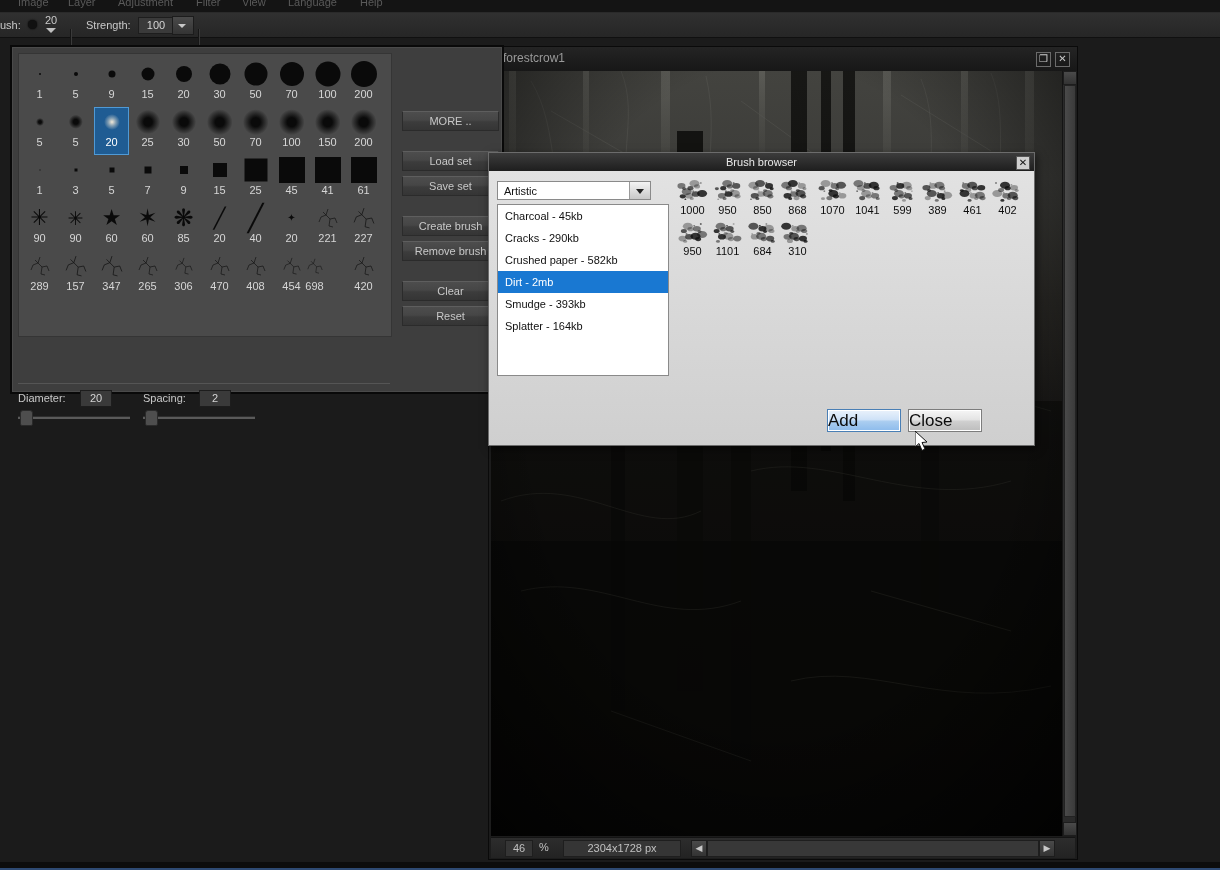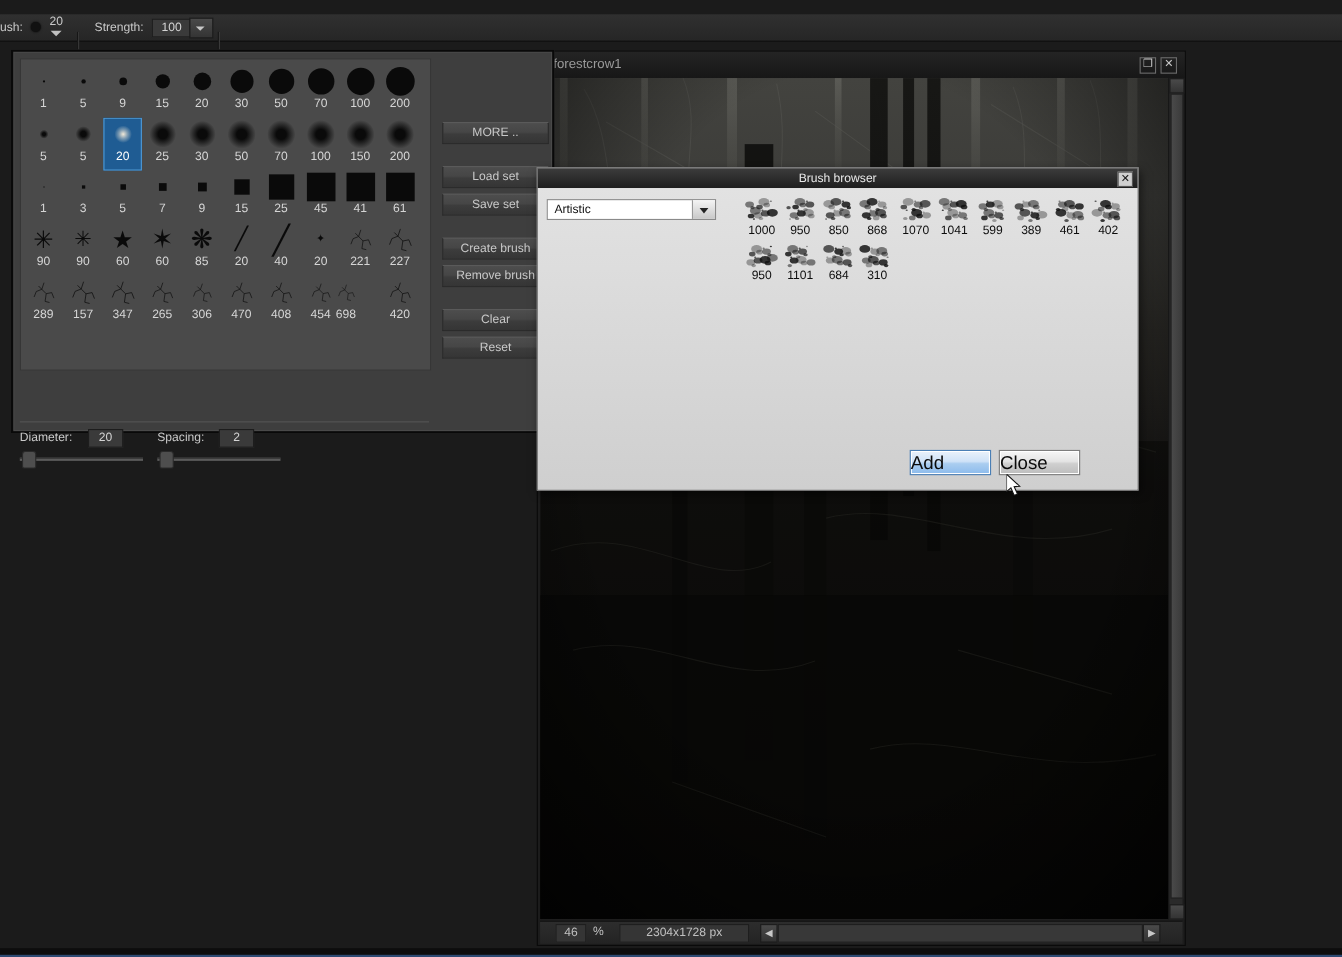--- a/index.html
+++ b/index.html
@@ -138,20 +138,29 @@
 
   .cursor{position:absolute;left:915px;top:431px;width:16px;height:22px;}
   .bottombar{position:absolute;left:0;top:862px;width:1220px;height:8px;background:#0d0d0d;}
   .taskline{position:absolute;left:0;top:868px;width:1220px;height:2px;background:#2e4a73;}
 </style>
 </head>
 <body>
 
 <div id="app">
 
+  <div class="menubar" id="menubar">
+      <div class="mi" style="left: 18px;">Image</div>
+      <div class="mi" style="left: 68px;">Layer</div>
+      <div class="mi" style="left: 118px;">Adjustment</div>
+      <div class="mi" style="left: 196px;">Filter</div>
+      <div class="mi" style="left: 242px;">View</div>
+      <div class="mi" style="left: 288px;">Language</div>
+      <div class="mi" style="left: 360px;">Help</div>
+    </div>
 
   <div class="optbar">
     <div class="optlabel" style="left:0;top:0;">ush:</div>
     <div class="brushdot" style="left:28px;top:7px;"></div>
     <div class="numsmall" style="left:45px;top:1px;">20</div>
     <div class="caretdn" style="left:46px;top:15px;"></div>
     <div class="optsep" style="left:70px;"></div>
     <div class="optlabel" style="left:86px;top:0;">Strength:</div>
     <div class="optfield" style="left:138px;top:4px;width:34px;">100</div>
     <div class="optdd" style="left:172px;top:3px;">
@@ -657,20 +666,28 @@
     </div>
     <div class="dlg-body">
 
       <div class="combo">
         <span>Artistic</span>
         <span class="arrowbox">
           <i></i>
         </span>
       </div>
 
+      <div class="listbox" id="setlist">
+          <div class="li">Charcoal - 45kb</div>
+          <div class="li">Cracks - 290kb</div>
+          <div class="li">Crushed paper - 582kb</div>
+          <div class="li sel">Dirt - 2mb</div>
+          <div class="li">Smudge - 393kb</div>
+          <div class="li">Splatter - 164kb</div>
+        </div>
 
       <div class="bthumbs" id="bthumbs">
           <div class="bt" style="left: 0px; top: 0px;">
             <div class="im"><svg width="35" height="26" viewBox="0 0 35 26">
                 <ellipse cx="14.14" cy="16.78" rx="4" ry="2.8" fill="#111" fill-opacity="0.35"></ellipse>
                 <ellipse cx="25.8" cy="4" rx="1" ry="0.7" fill="#111" fill-opacity="0.51"></ellipse>
                 <ellipse cx="15.459999999999999" cy="9.219999999999999" rx="3" ry="2.0999999999999996" fill="#111" fill-opacity="0.6699999999999999"></ellipse>
                 <ellipse cx="27.119999999999997" cy="14.44" rx="5" ry="3.5" fill="#111" fill-opacity="0.83"></ellipse>
                 <ellipse cx="16.78" cy="19.66" rx="2" ry="1.4" fill="#111" fill-opacity="0.35"></ellipse>
                 <ellipse cx="6.44" cy="6.88" rx="4" ry="2.8" fill="#111" fill-opacity="0.51"></ellipse>

